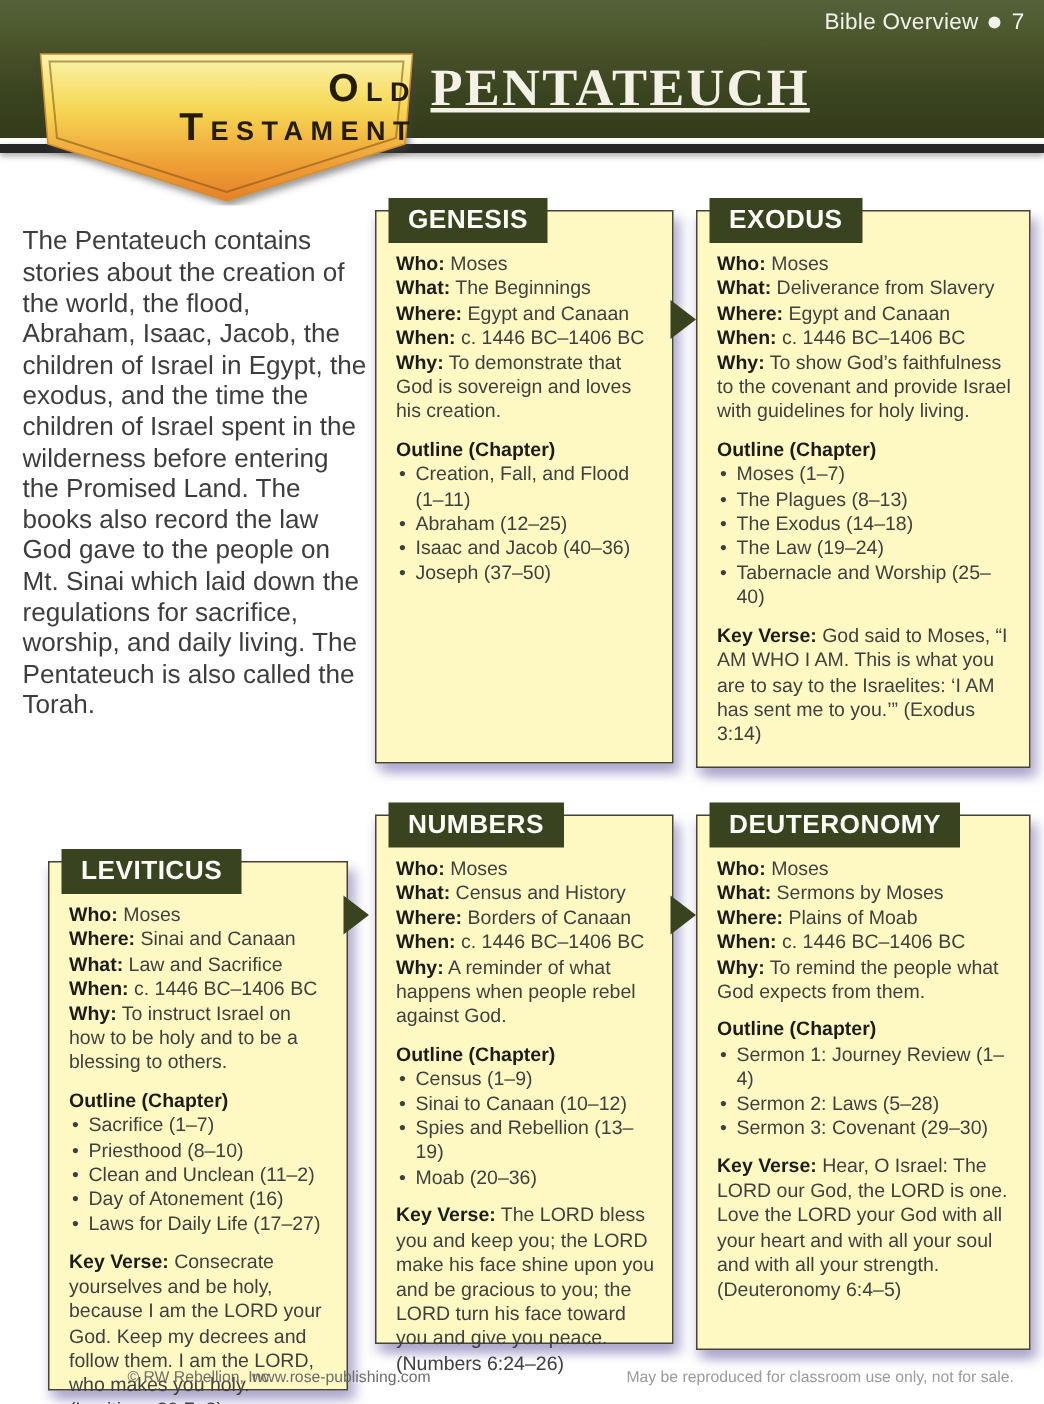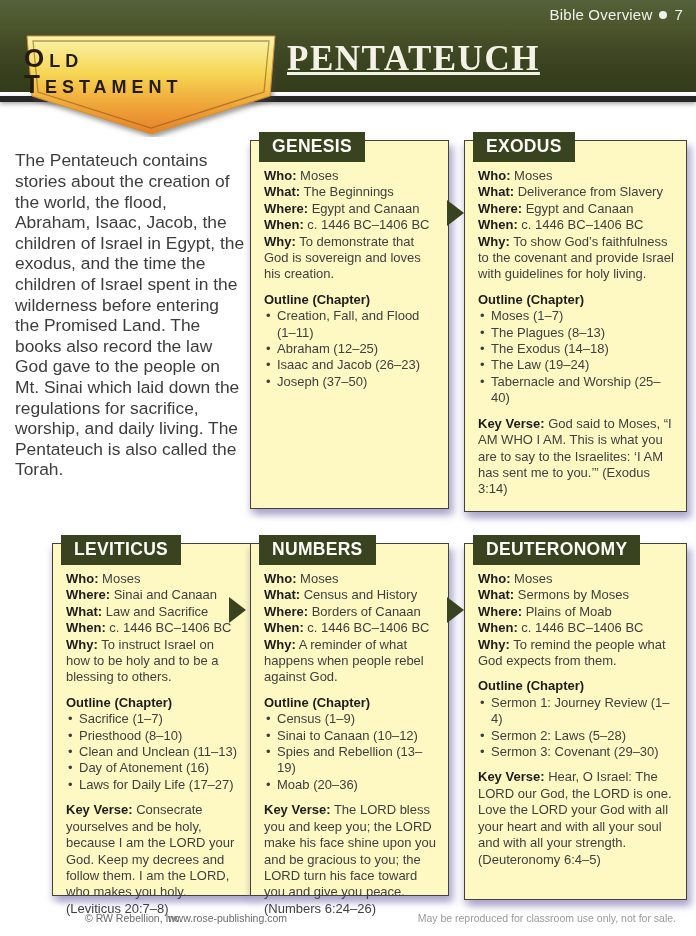--- a/index.html
+++ b/index.html
@@ -11,21 +11,21 @@
   .topbar-right{position:absolute; right:13px; top:6px; color:#f2f2ec; font-size:15px; letter-spacing:.2px; display:flex; align-items:center; gap:7px;}
   .dot{width:8px; height:8px; border-radius:50%; background:#f2f2ec; display:inline-block;}
   .band{position:absolute; left:0; top:30px; width:696px; height:62px; background:linear-gradient(180deg,#49522a 0%,#3a431f 55%,#333b1a 100%);}
   .band h1{margin:0; position:absolute; left:287px; top:9px; color:#f4f2e6; font-family:"Liberation Serif", serif; font-weight:600; font-size:35px; letter-spacing:1.5px;text-decoration:underline;}
   .band-gap{position:absolute; left:0; top:92px; width:696px; height:4px; background:#ffffff;}
   .band-shadow{position:absolute; left:0; top:96px; width:696px; height:6px; background:#262626; box-shadow:0 2px 4px rgba(0,0,0,.35);}
 
   
   .badge{position:absolute; left:24px; top:35px; width:254px; height:102px; z-index:5;}
   .badge svg{position:absolute; left:0; top:0; width:100%; height:100%;}
-  .badge-text{position:absolute; left:0; top:10px; width:100%; text-align:left; color:#241c06;
+  .badge-text{position:absolute; left:0; top:10px; width:100%; text-align:right; color:#241c06;
     font-variant:small-caps; font-weight:bold; line-height:26px; letter-spacing:5px; font-size:26px;}
 
   
   .intro{position:absolute; left:15px; top:133px; width:230px; font-size:17.4px; line-height:20.6px; color:#3d3d3d;}
 
   
   .book{position:absolute; background:#fef9c3; border:1.6px solid #43433c;
         box-shadow:5px 6px 7px rgba(152,144,192,.65), -1px 5px 6px rgba(152,144,192,.4);}
   .tab{position:absolute; top:-9px; left:8px; background:#3a431f; color:#fdfdf8; font-weight:bold;
        font-size:17.5px; letter-spacing:.3px; padding:4px 13px 5px 13px; white-space:nowrap;}
@@ -33,21 +33,21 @@
   .f{margin:0;}
   .lbl{font-weight:bold; color:#1c1c1c;}
   .outline-h{margin:9px 0 0 0; font-weight:bold; color:#1c1c1c;}
   ul.ol{margin:0; padding:0; list-style:none;}
   ul.ol li{position:relative; padding-left:13px;}
   ul.ol li:before{content:"\2022"; position:absolute; left:2px; color:#3f3f3f;}
   .kv{margin:9px 0 0 0;}
 
   #box-genesis{left:250px; top:140px; width:197px; height:367px;}
   #box-exodus{left:464px; top:140px; width:221px; height:370px;}
-  #box-leviticus{left:32px; top:543px; width:198px; height:351px;margin-left:20px;}
+  #box-leviticus{left:32px; top:574px; width:198px; height:351px;}
   #box-numbers{left:250px; top:543px; width:197px; height:351px;}
   #box-deuteronomy{left:464px; top:543px; width:221px; height:355px;}
 
   
   .arrow{position:absolute; width:0; height:0; border-top:13px solid transparent; border-bottom:13px solid transparent; border-left:17px solid #3a431f;}
   #arrow-1{left:447px; top:200px;}
   #arrow-2{left:229px; top:597px;}
   #arrow-3{left:447px; top:597px;}
 
   
@@ -104,21 +104,21 @@
     <div class="bbody">
       <p class="f"><span class="lbl">Who:</span> <span>Moses</span></p>
       <p class="f"><span class="lbl">What:</span> <span>The Beginnings</span></p>
       <p class="f"><span class="lbl">Where:</span> <span>Egypt and Canaan</span></p>
       <p class="f"><span class="lbl">When:</span> <span>c. 1446 BC–1406 BC</span></p>
       <p class="f"><span class="lbl">Why:</span> <span>To demonstrate that God is sovereign and loves his creation.</span></p>
       <p class="outline-h">Outline (Chapter)</p>
       <ul class="ol">
         <li>Creation, Fall, and Flood (1–11)</li>
         <li>Abraham (12–25)</li>
-        <li>Isaac and Jacob (26–23)</li>
+        <li>Isaac and Jacob (40–36)</li>
         <li>Joseph (37–50)</li>
       </ul>
     </div>
   </section>
 
   <section class="book" id="box-exodus">
     <div class="tab">EXODUS</div>
     <div class="bbody">
       <p class="f"><span class="lbl">Who:</span> <span>Moses</span></p>
       <p class="f"><span class="lbl">What:</span> <span>Deliverance from Slavery</span></p>
@@ -142,21 +142,21 @@
     <div class="bbody">
       <p class="f"><span class="lbl">Who:</span> <span>Moses</span></p>
       <p class="f"><span class="lbl">Where:</span> <span>Sinai and Canaan</span></p>
       <p class="f"><span class="lbl">What:</span> <span>Law and Sacrifice</span></p>
       <p class="f"><span class="lbl">When:</span> <span>c. 1446 BC–1406 BC</span></p>
       <p class="f"><span class="lbl">Why:</span> <span>To instruct Israel on how to be holy and to be a blessing to others.</span></p>
       <p class="outline-h">Outline (Chapter)</p>
       <ul class="ol">
         <li>Sacrifice (1–7)</li>
         <li>Priesthood (8–10)</li>
-        <li>Clean and Unclean (11–13)</li>
+        <li>Clean and Unclean (11–2)</li>
         <li>Day of Atonement (16)</li>
         <li>Laws for Daily Life (17–27)</li>
       </ul>
       <p class="kv"><span class="lbl">Key Verse:</span> <span>Consecrate yourselves and be holy, because I am the LORD your God. Keep my decrees and follow them. I am the LORD, who makes you holy. (Leviticus 20:7–8)</span></p>
     </div>
   </section>
 
   <section class="book" id="box-numbers">
     <div class="tab">NUMBERS</div>
     <div class="bbody">

